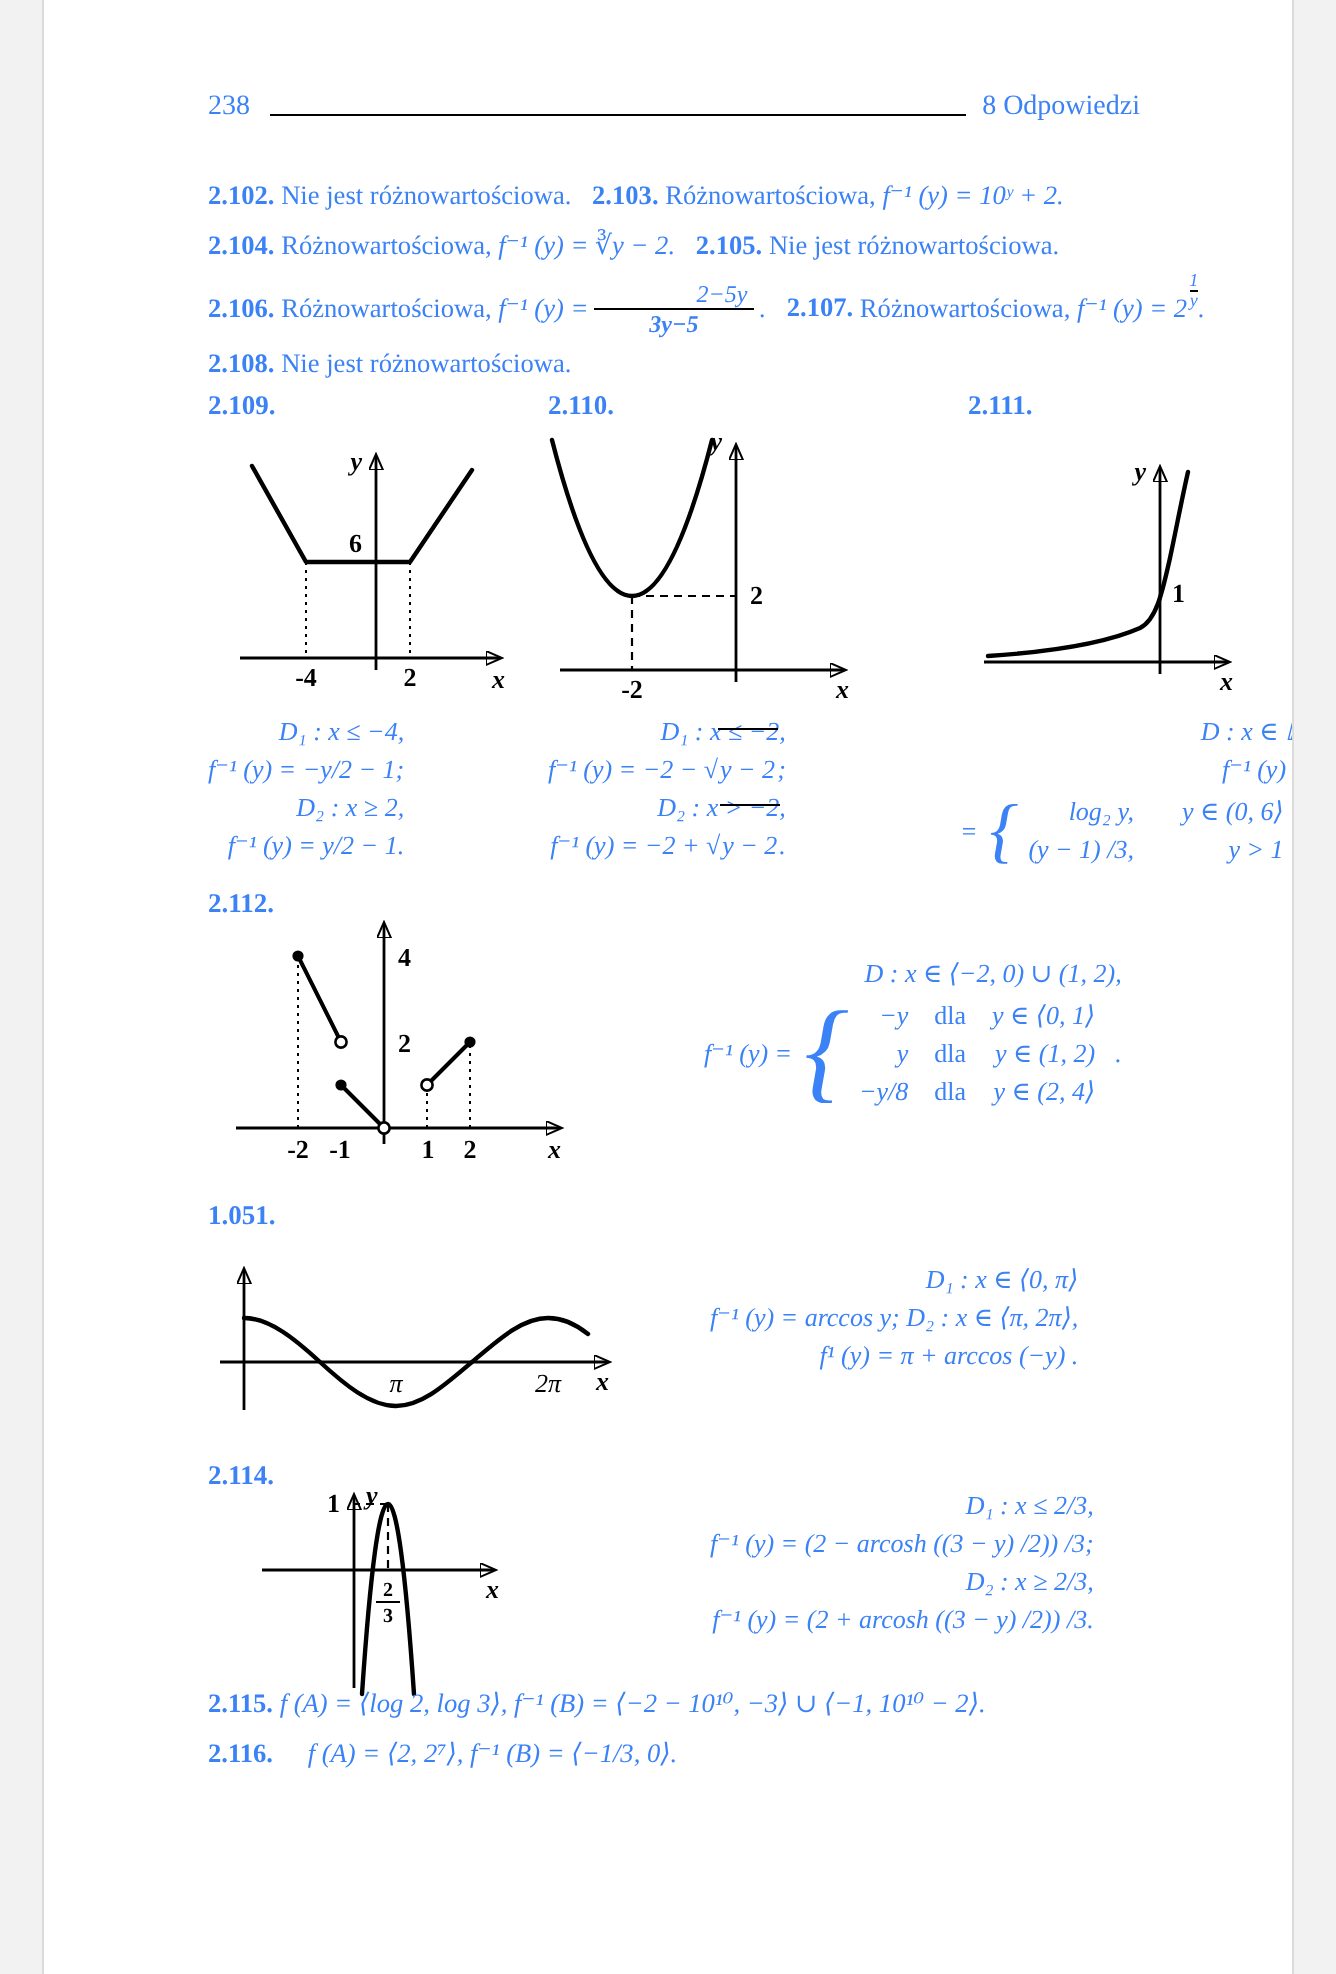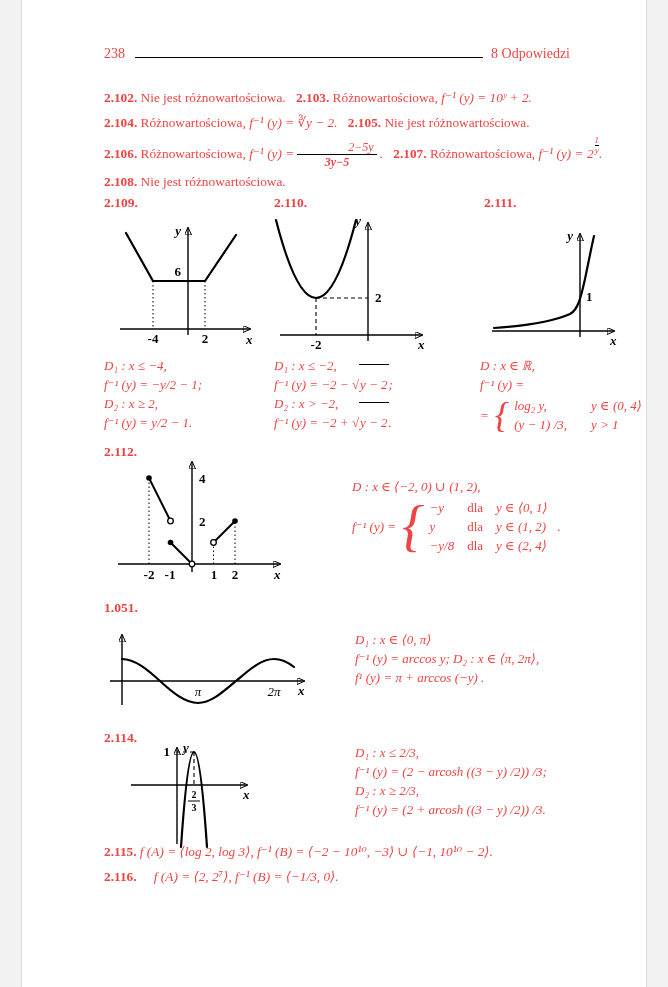--- a/index.html
+++ b/index.html
@@ -1,32 +1,32 @@
 <!DOCTYPE html>
 <html><head>
 <meta charset="utf-8">
 <style>
   html,body{margin:0;padding:0;background:#f2f2f2;}
   .page{position:relative;width:624px;height:987px;background:#ffffff;margin:0 auto;
-        font-family:"Liberation Serif","DejaVu Serif",serif;color:#ef4444;outline:1px solid #dcdcdc;overflow:hidden;}
+        font-family:"Liberation Serif","DejaVu Serif",serif;color:#3b82f6;outline:1px solid #dcdcdc;overflow:hidden;}
   .abs{position:absolute;}
   .b{font-weight:700;}
   .m{font-style:italic;}
   .up{font-style:normal;}
   .gap{margin-left:7px;}
   .gap2{margin-left:14px;}
 
   .header{position:absolute;left:82px;right:76px;top:46px;display:flex;align-items:flex-end;font-size:14px;}
   .rule{flex:1;border-bottom:1.5px solid #000;margin:0 8px 4px 10px;height:1px;}
 
   .answers{position:absolute;left:82px;top:85px;width:560px;font-size:13.3px;line-height:25.4px;white-space:nowrap;}
 
   .figlabel{position:absolute;font-weight:700;font-size:13.5px;}
   .fig{position:absolute;}
-  .figtext{position:absolute;font-size:13px;line-height:19px;white-space:nowrap;}
+  .figtext{position:absolute;font-size:13px;line-height:19px;white-space:nowrap;text-align:right;}
 
   svg line,svg path,svg polyline{stroke:#000;fill:none;}
   .axis{stroke-width:1.4;}
   .curve{stroke-width:2.2;stroke-linejoin:round;stroke-linecap:round;}
   .seg{stroke-width:2;}
   .dotted{stroke-width:1;stroke-dasharray:1.5 2.5;}
   .dashed{stroke-width:1.1;stroke-dasharray:4 3;}
   svg text{font:700 13px "Liberation Serif","DejaVu Serif",serif;fill:#000;stroke:none;}
   svg text.it{font-style:italic;}
   svg text.nb{font-weight:400;}
@@ -162,21 +162,21 @@
   </div>
 
   <div class="figtext" style="left:458px;top:356px">
     <div class="m">D : x ∈ ℝ,</div>
     <div class="m">f⁻¹ (y) =</div>
     <div class="caseline m">
       <span>=</span>
       <span class="brace b2">{</span>
       <span class="cgrid c2">
         <span>log₂ y,</span>
-          <span>y ∈ (0, 4⟩</span>
+          <span>y ∈ (0, 6⟩</span>
         <span>(y − 1) /3,</span>
           <span>y &gt; 1</span>
       </span>
       <span class="cdot">.</span>
     </div>
   </div>
 
   <div class="figlabel" style="left:82px;top:444px">2.112.</div>
 
   <svg class="fig" style="left:92px;top:452px" width="180" height="140" viewBox="0 0 180 140">

